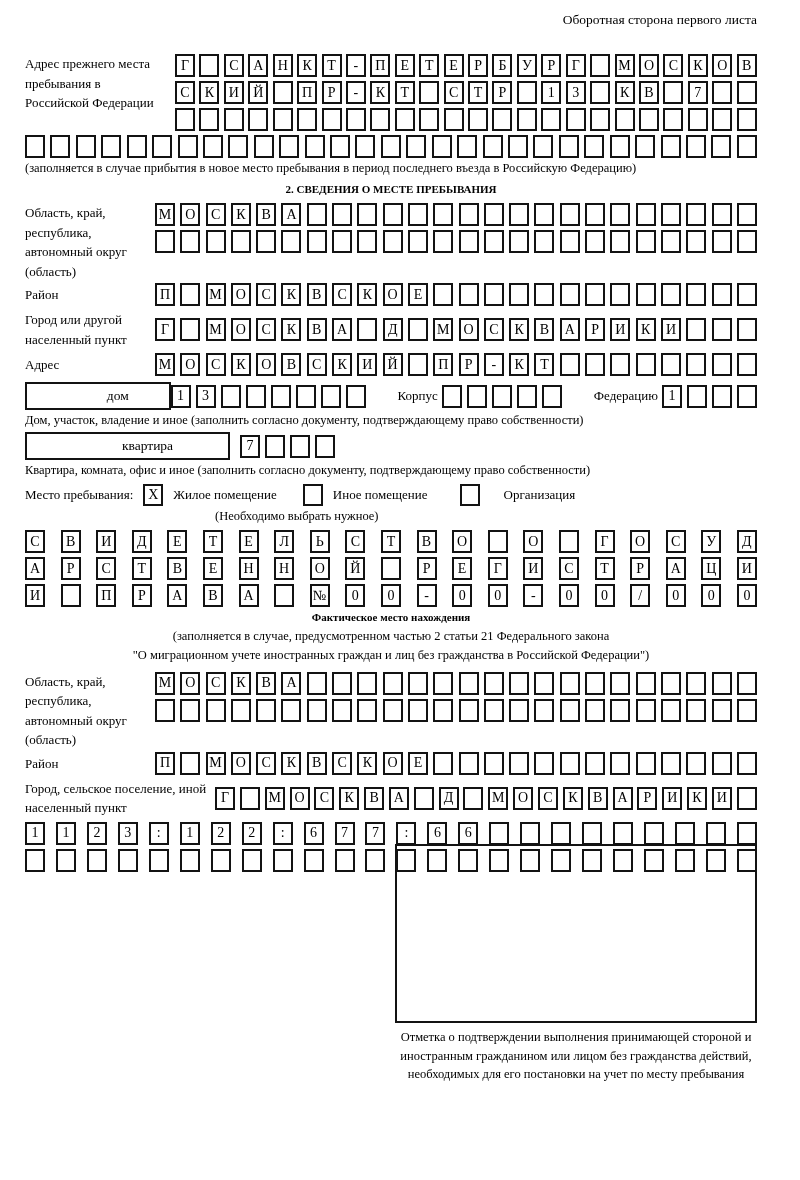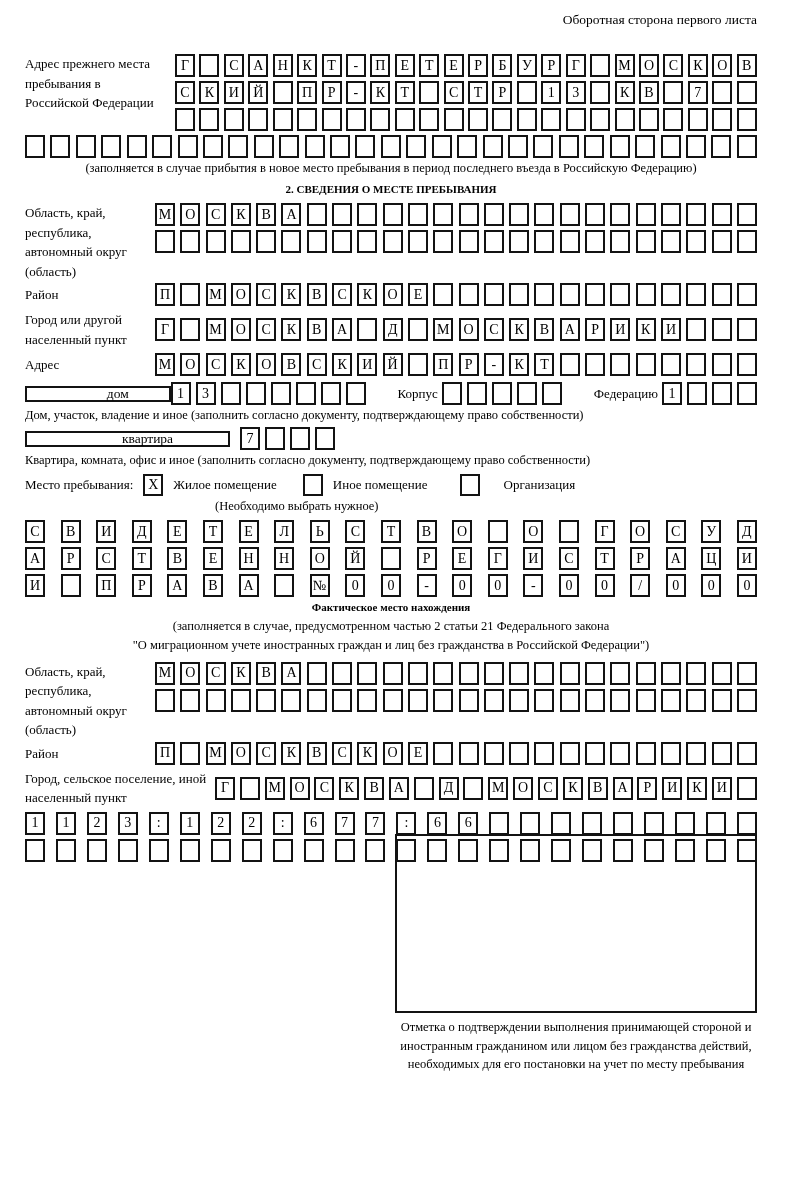--- a/index.html
+++ b/index.html
@@ -14,23 +14,23 @@
   .flabel{font-size:13px;line-height:1.5;padding-right:8px;box-sizing:border-box;flex-shrink:0;}
   .w150{width:150px;} .w130{width:130px;} .w215{width:215px;} .w190{width:190px;} .w137{width:137px;}
   .fcells{flex:1;display:flex;flex-direction:column;gap:4px;min-width:0;}
   .cells{display:flex;justify-content:space-between;}
   .cells.left{justify-content:flex-start;gap:5px;}
   .cell{
     width:20px;height:23px;box-sizing:border-box;border:2px solid #131313;
     display:flex;align-items:center;justify-content:center;
     font-size:14px;line-height:1;flex-shrink:0;background:#fff;
   }
-  .cap{font-size:12.5px;text-align:center;margin-top:3px;}
+  .cap{font-size:12.5px;text-align:left;margin-top:3px;}
   .stitle{font-weight:bold;text-align:center;font-size:11px;}
-  .wbox{height:16px;box-sizing:border-box;border:2px solid #131313;display:flex;align-items:center;justify-content:center;font-size:13.5px;background:#fff;padding-left:40px;}
+  .wbox{height:28px;box-sizing:border-box;border:2px solid #131313;display:flex;align-items:center;justify-content:center;font-size:13.5px;background:#fff;padding-left:40px;}
   .seg{display:flex;gap:4px;align-items:center;}
   .seglabel{font-size:13px;padding:0 4px;white-space:nowrap;margin-left:28px;}
   .rowflex{display:flex;align-items:center;justify-content:space-between;}
   .chk{width:20px;height:22px;box-sizing:border-box;border:2px solid #131313;display:flex;align-items:center;justify-content:center;font-size:14px;flex-shrink:0;background:#fff;}
   .stayrow{display:flex;align-items:center;gap:10px;font-size:13px;}
   .confirm-wrap{margin-left:370px;width:362px;margin-top:-28px;}
   .confirm-box{height:175px;border:2px solid #131313;background:#fff;}
   .confirm-cap{font-size:12.5px;text-align:center;margin-top:5px;line-height:1.5;}
   .capline{font-size:12.5px;text-align:center;line-height:1.55;}
   .mt4{margin-top:4px;} .mt6{margin-top:6px;} .mt8{margin-top:8px;}

